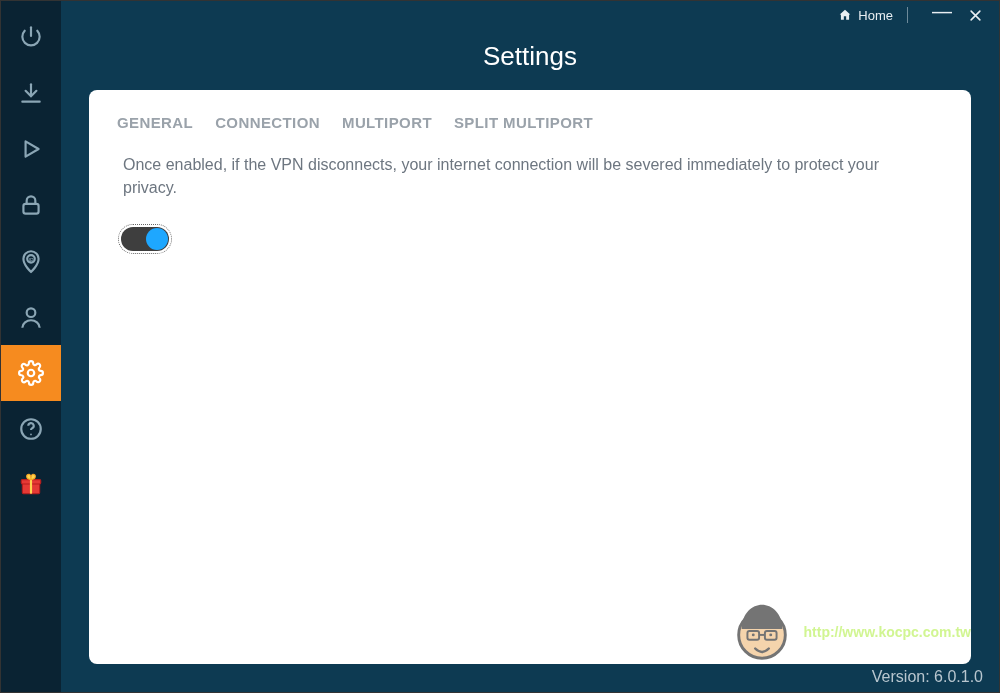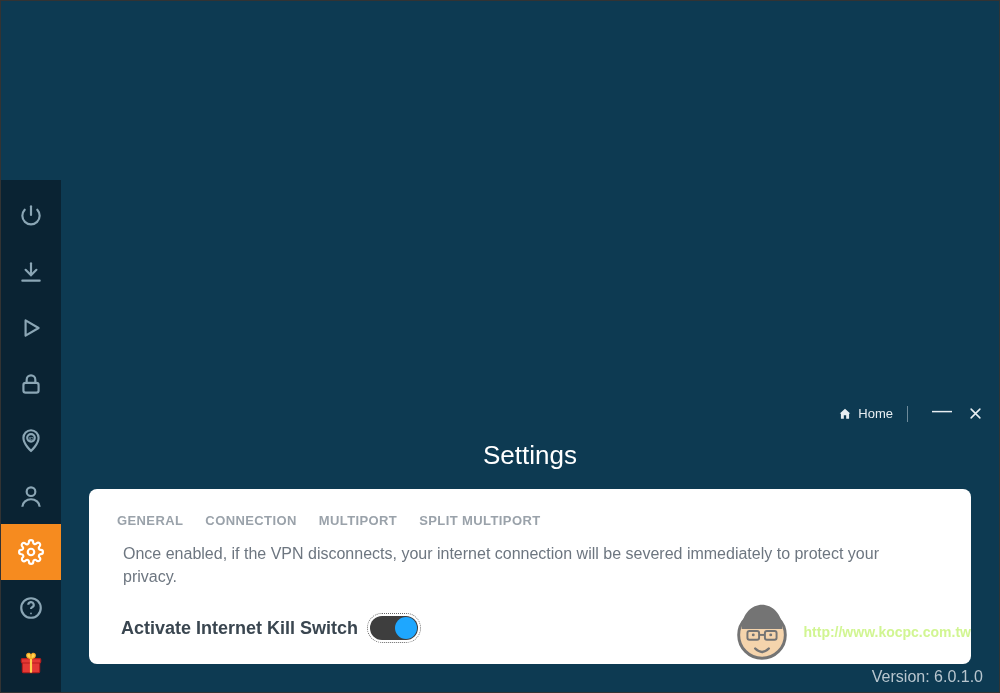--- a/index.html
+++ b/index.html
@@ -9,21 +9,20 @@
     background: #0d3a52;
     font-family: -apple-system, "Segoe UI", Arial, sans-serif;
     overflow: hidden;
     position: relative;
   }
   .app {
     display: flex;
     width: 100%;
     height: 100%;
     border: 1px solid #333;
-    align-items: flex-end;
   }
 
   
   .sidebar {
     width: 60px;
     background: #0a2333;
     display: flex;
     flex-direction: column;
     align-items: center;
     padding-top: 8px;
@@ -102,24 +101,24 @@
     border-radius: 8px;
     flex: 1;
     padding: 24px 28px;
     overflow: hidden;
   }
 
   
   .tabs {
     display: flex;
     gap: 22px;
-    font-size: 13px;
+    font-size: 15px;
     font-weight: 600;
     letter-spacing: 0.4px;
-    margin-bottom: 14px;
+    margin-bottom: 22px;
   }
   .tab {
     color: #9aa2aa;
     cursor: pointer;
   }
   .tab.active {
     color: #f68b1f;
   }
 
   
@@ -307,21 +306,20 @@
       <div class="tabs">
         <span class="tab">GENERAL</span>
         <span class="tab">CONNECTION</span>
         <span class="tab">MULTIPORT</span>
         <span class="tab">SPLIT MULTIPORT</span>
       </div>
 
       <p class="description">Once enabled, if the VPN disconnects, your internet connection will be severed immediately to protect your privacy.</p>
 
       <div class="toggle-row">
-        <span class="toggle-label">Activate Internet Kill Switch</span>
         <span class="toggle">
           <span class="toggle-knob"></span>
         </span>
       </div>
     </div>
 
     <div class="version">Version:  6.0.1.0</div>
 
     <div class="watermark">
       <svg class="wm-face" viewBox="0 0 70 70">

